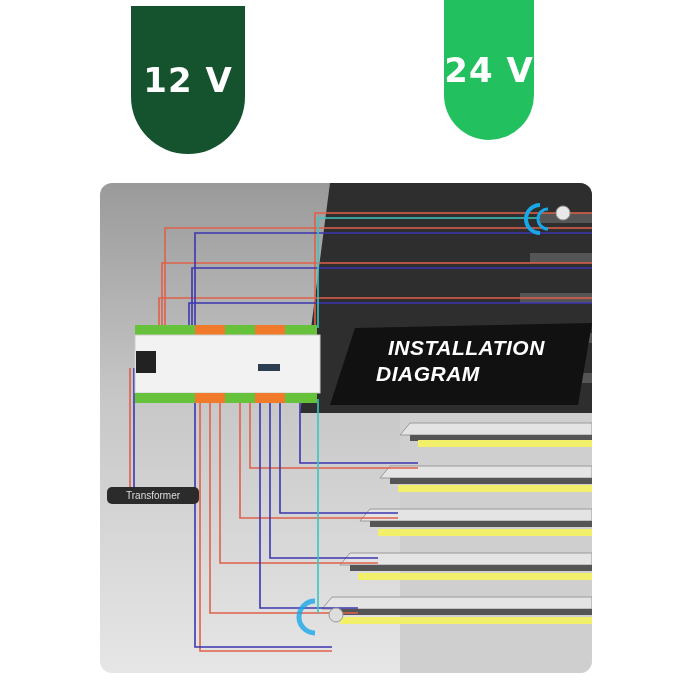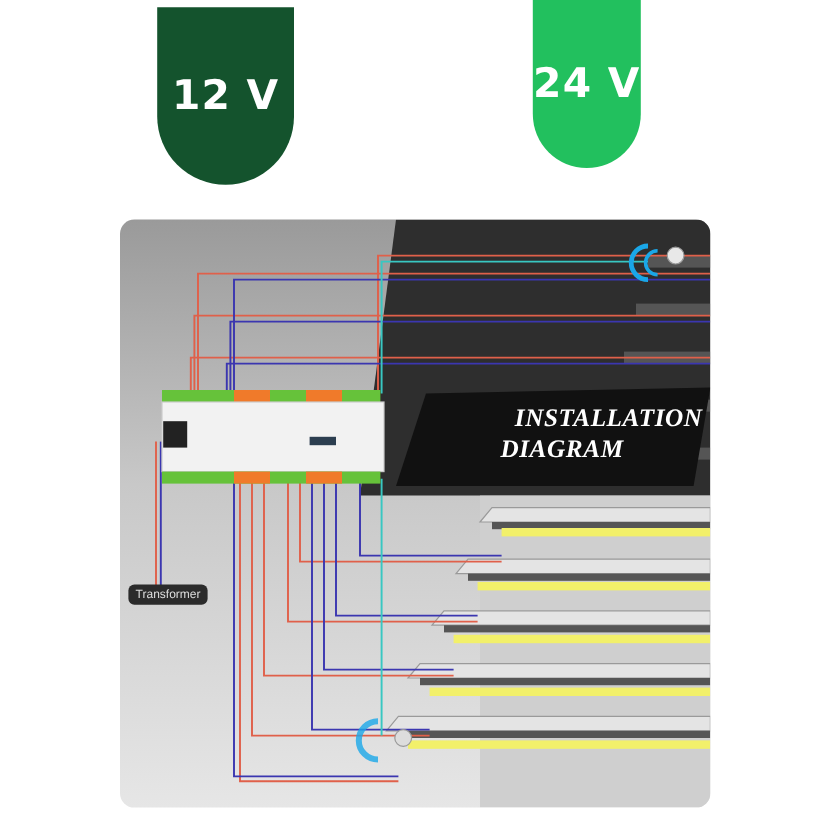--- a/index.html
+++ b/index.html
@@ -2,22 +2,22 @@
 <html><head>
 <meta charset="utf-8">
 <style>
   html, body { margin:0; padding:0; background:#ffffff; }
   body { width:700px; height:700px; position:relative; overflow:hidden; font-family:"Liberation Sans", sans-serif; }
   .badge { position:absolute; top:0; width:114px; height:144px; border-radius:0 0 57px 57px; display:flex; align-items:center; justify-content:center; color:#fff; font-weight:bold; font-size:34px; letter-spacing:1px; font-family:"DejaVu Sans", sans-serif; }
   #badge-12v { left:131px; background:#14532d; height:148px; top:6px; border-radius:0 0 57px 57px; }
   #badge-24v { left:444px; width:90px; background:#22c05e; height:140px; border-radius:0 0 56px 56px; }
   .panel { position:absolute; left:100px; top:183px; width:492px; height:490px; border-radius:12px; overflow:hidden; background:linear-gradient(180deg,#9a9a9a 0%,#c8c8c8 45%,#e6e6e6 100%); }
   .panel svg { position:absolute; left:0; top:0; }
-  .label-transformer { position:absolute; left:107px; top:487px; background:#2b2b2b; color:#ddd; font-size:10px; padding:3px 6px; border-radius:5px; }
-  .title-banner { position:absolute; left:376px; top:335px; color:#fff; font-weight:bold; font-style:italic; font-size:21px; line-height:26px; font-family:Liberation Serif, serif; letter-spacing:0.5px;margin-left:41px; }
+  .label-transformer { position:absolute; left:107px; top:487px; background:#2b2b2b; color:#ddd; font-size:10px; padding:3px 19px; border-radius:5px; }
+  .title-banner { position:absolute; left:376px; top:335px; color:#fff; font-weight:bold; font-style:italic; font-size:21px; line-height:26px; font-family:Liberation Sans, sans-serif; letter-spacing:0.5px; }
   .title-banner .l2 { padding-left:0px; }
   .title-banner .l1 { padding-left:12px; }
 </style>
 </head>
 <body>
 
 <div id="badge-12v" class="badge">
     <span>12 V</span>
   </div>
 <div id="badge-24v" class="badge">

